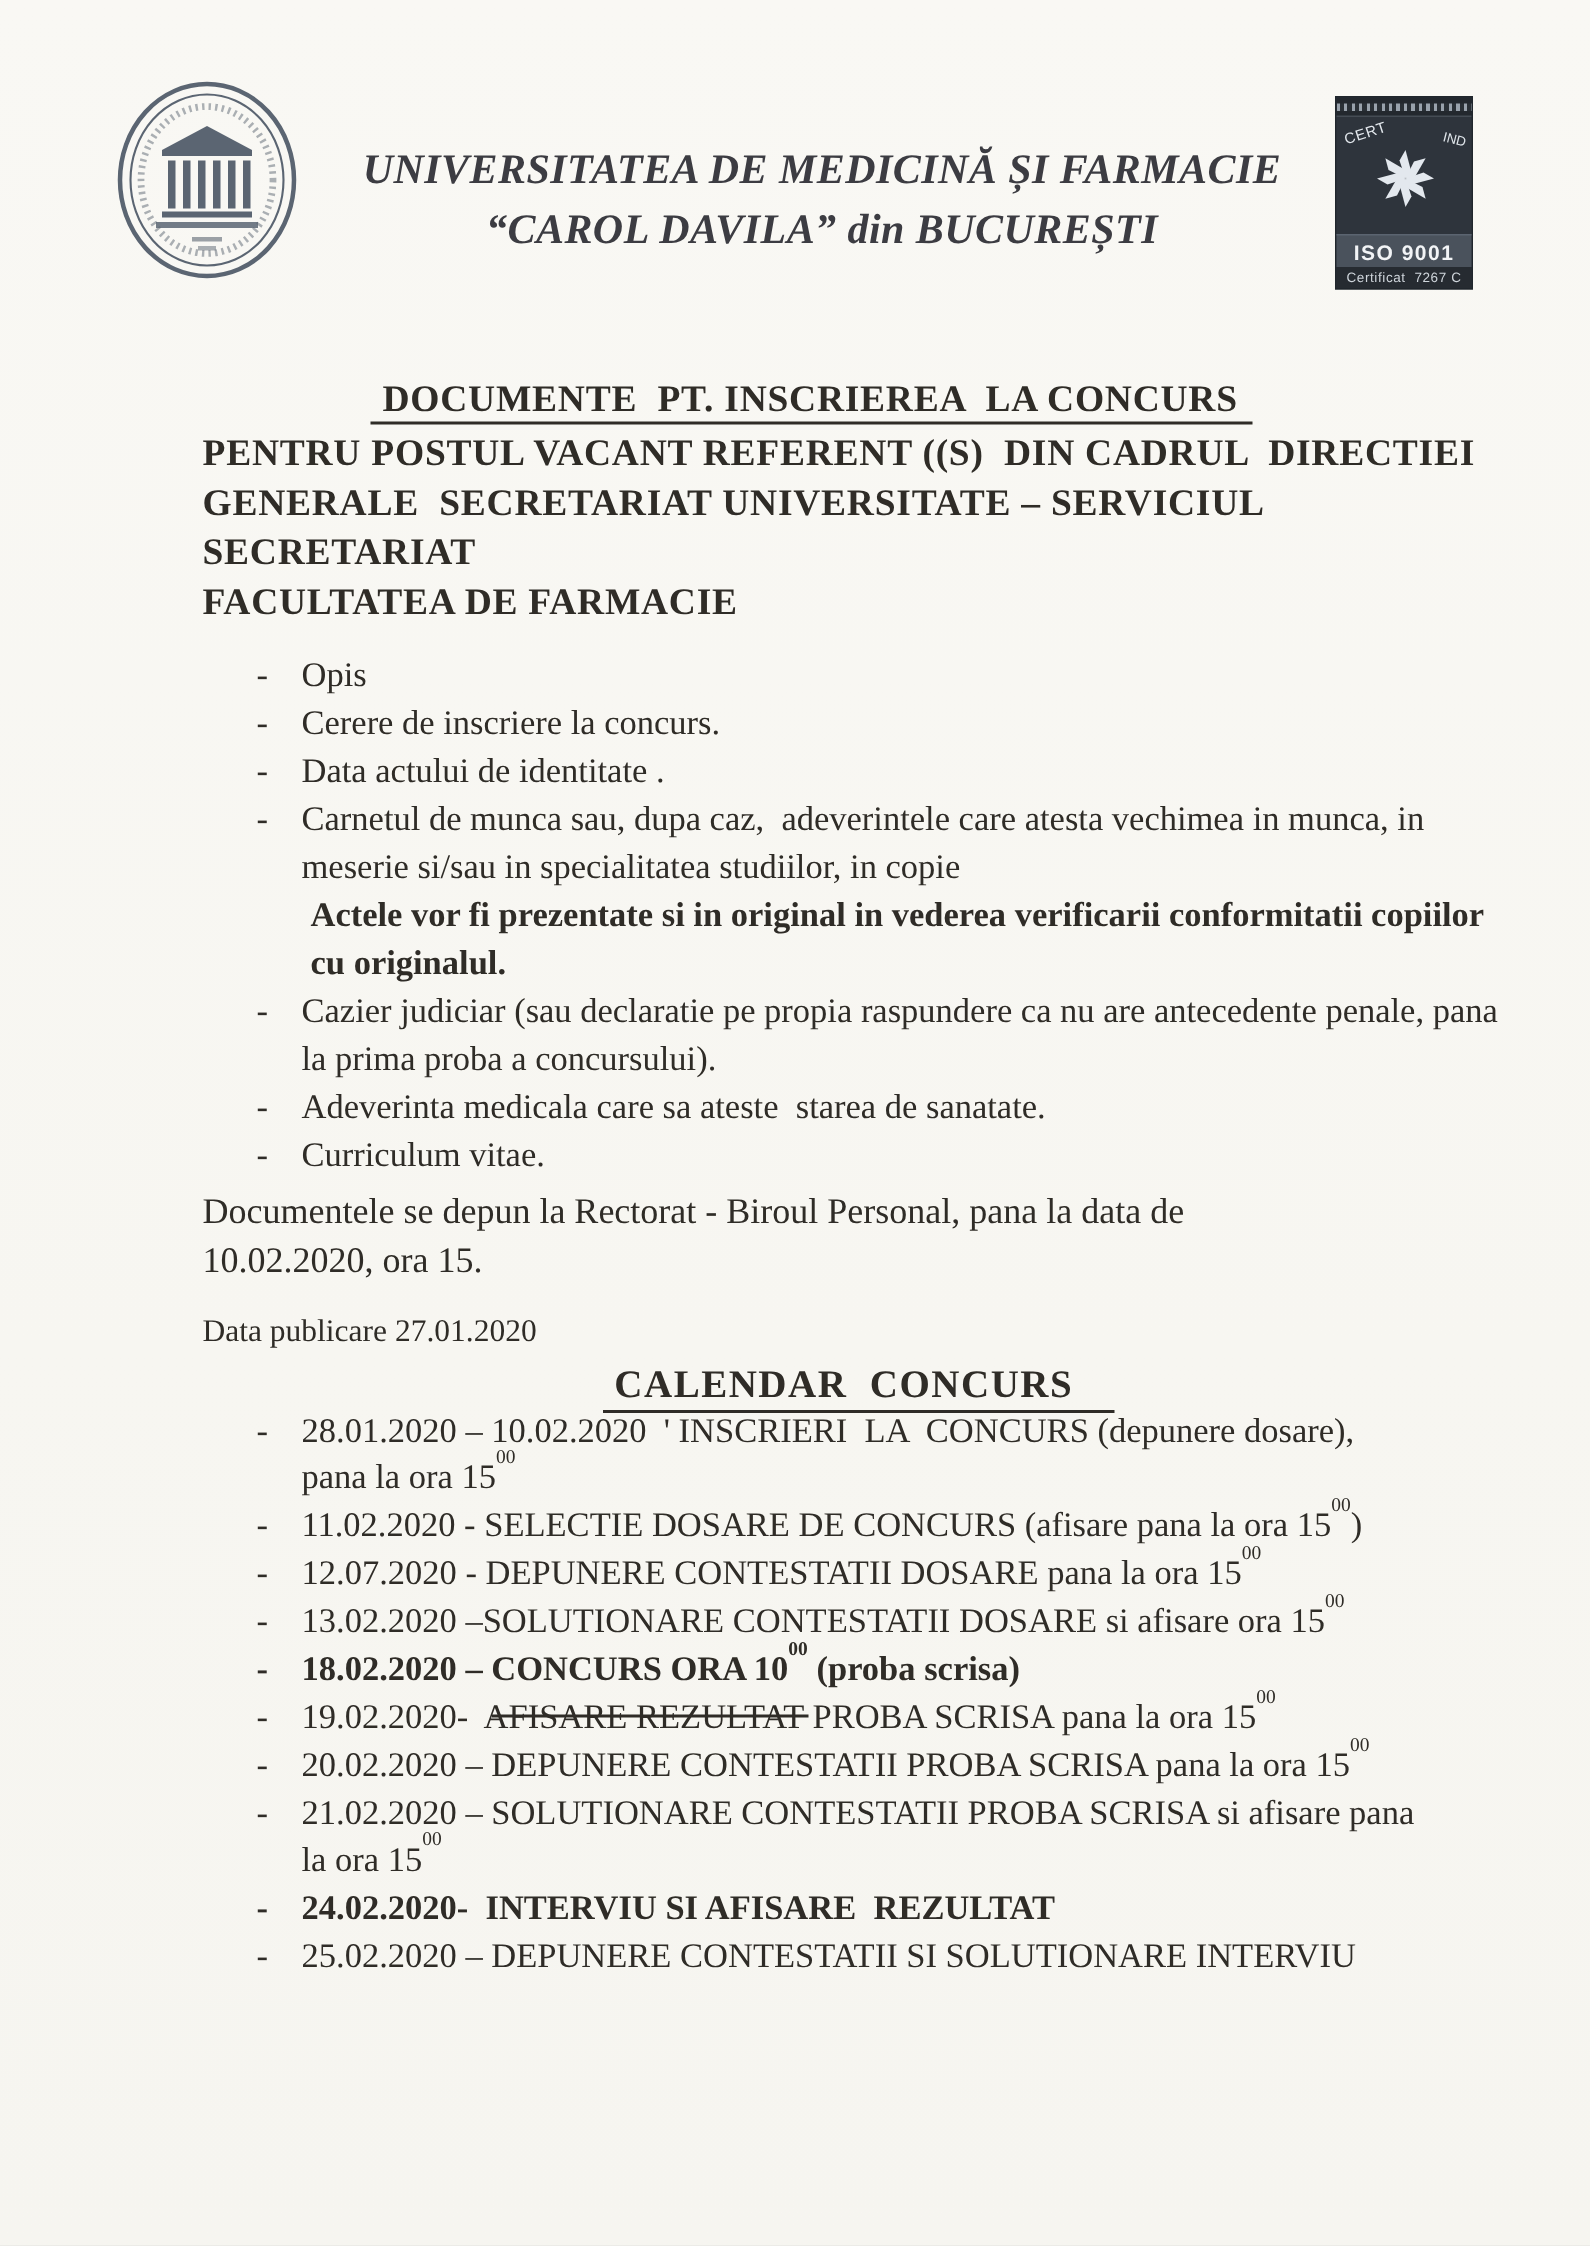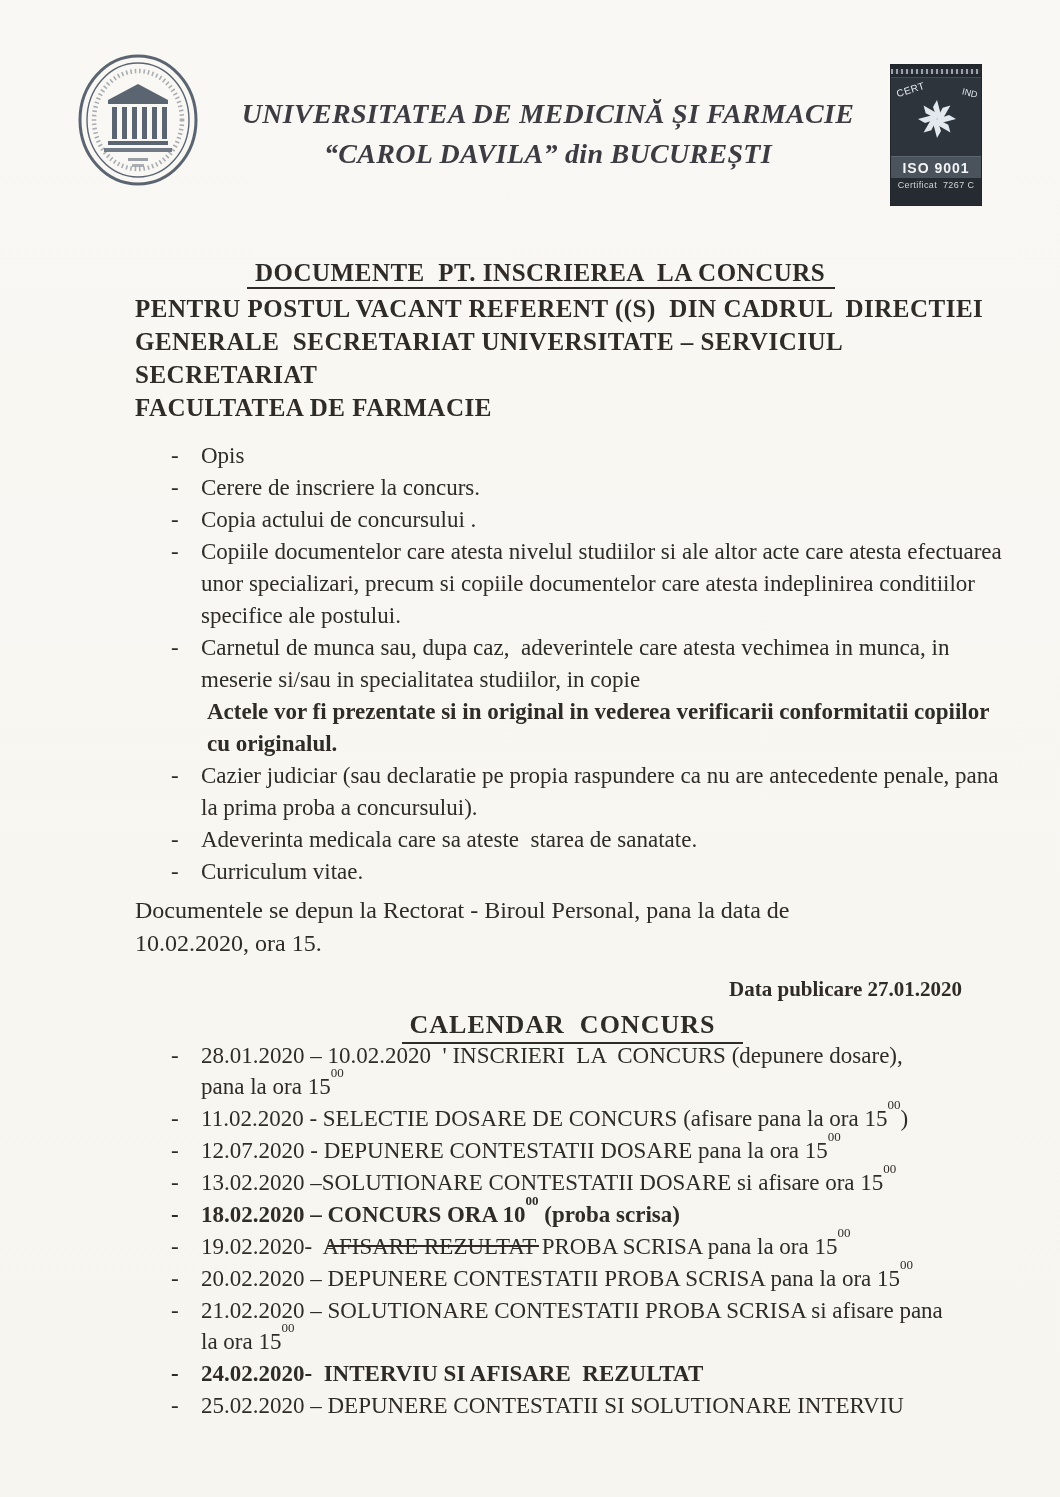--- a/index.html
+++ b/index.html
@@ -25,39 +25,39 @@
            background-color:#23282e; }
   .b-square { height:78px; position:relative; background:#2e343c; }
   .b-cert { position:absolute; top:6px; left:5px; font-size:10px; color:#e4e9ee;
             font-family:"Liberation Sans",sans-serif; transform:rotate(-18deg); letter-spacing:0.5px; }
   .b-ind  { position:absolute; top:10px; right:4px; font-size:9px; color:#dfe5ea;
             font-family:"Liberation Sans",sans-serif; transform:rotate(14deg); }
   .pin { position:absolute; left:23px; top:18px; }
   .b-iso { height:22px; background:#4a525c; color:#f2f4f6; font-family:"Liberation Sans",sans-serif;
            font-weight:bold; font-size:14px; line-height:22px; text-align:center; letter-spacing:1px;
            border-top:1px solid #5b6470; }
-  .b-cnum { height:27px; background:#262b31; color:#cfd5db; font-family:"Liberation Sans",sans-serif;
+  .b-cnum { height:14px; background:#262b31; color:#cfd5db; font-family:"Liberation Sans",sans-serif;
             font-size:9px; line-height:15px; text-align:center; letter-spacing:0.4px; }
 
   
   .content { padding:0 50px 0 135px; }
   .doc-title { margin-top:50px; font-weight:bold; font-size:25px; line-height:33px; letter-spacing:0.5px;font-family:Liberation Serif, serif; }
   .doc-title .t1 { padding-left:112px; margin-bottom:3px; }
   .doc-title .t1 .u { border-bottom:2.5px solid #2f2c27; padding:0 10px 1px 8px; }
 
   ul.dash { list-style:none; }
   ul.dash li { position:relative; padding-left:66px; }
   ul.dash li::before { content:"-"; position:absolute; left:36px; top:0; }
 
   ul.docs { margin-top:16px; font-size:23px; line-height:32px; }
   .bold-note { font-weight:bold; margin-left:6px; }
 
   .depun { margin-top:6px; font-size:24px; line-height:33px; }
 
-  .pub { margin-top:16px; text-align:right; padding-right:48px; font-weight:bold; font-size:21px;
+  .pub { margin-top:16px; padding-right:48px; font-weight:normal; font-size:21px;
          line-height:26px; }
 
   .cal-title { margin-top:8px; text-align:center; font-weight:bold; font-size:26px; letter-spacing:1px; }
   .cal-title .u2 { border-bottom:2.5px solid #2f2c27; padding:0 28px 3px 8px; }
 
   ul.cal { font-size:23px; line-height:31px; }
   ul.cal li { margin-bottom:1px; }
   li.bold { font-weight:bold; }
   .ul-seg { border-bottom:2px solid #2f2c27; padding-bottom:18px; }
   .sup { font-size:13px; position:relative; top:-8px; line-height:0; }
@@ -124,22 +124,21 @@
     <div class="doc-title">
       <div class="t1"><span class="u" data-bind="title.line1">DOCUMENTE  PT. INSCRIEREA  LA CONCURS</span></div>
       <div data-bind="title.line2">PENTRU POSTUL VACANT REFERENT ((S)  DIN CADRUL  DIRECTIEI</div>
       <div data-bind="title.line3">GENERALE  SECRETARIAT UNIVERSITATE – SERVICIUL SECRETARIAT</div>
       <div data-bind="title.line4">FACULTATEA DE FARMACIE</div>
     </div>
 
     <ul class="dash docs">
       <li><span data-bind="documents.items.0.text">Opis</span></li>
       <li><span data-bind="documents.items.1.text">Cerere de inscriere la concurs.</span></li>
-      <li><span data-bind="documents.items.2.text">Copia actului de concursului .</span></li>
-      <li><span data-bind="documents.items.3.text">Copiile documentelor care atesta nivelul studiilor si ale altor acte care atesta efectuarea  unor specializari, precum si copiile documentelor care atesta indeplinirea conditiilor specifice ale postului.</span></li>
+      <li><span data-bind="documents.items.2.text">Data actului de identitate .</span></li>
       <li><span data-bind="documents.items.4.text">Carnetul de munca sau, dupa caz,  adeverintele care atesta vechimea in munca, in meserie si/sau in specialitatea studiilor, in copie</span><div class="bold-note" data-bind="documents.items.4.bold_note">Actele vor fi prezentate si in original in vederea verificarii conformitatii copiilor cu originalul.</div></li>
       <li><span data-bind="documents.items.5.text">Cazier judiciar (sau declaratie pe propia raspundere ca nu are antecedente penale, pana la prima proba a concursului).</span></li>
       <li><span data-bind="documents.items.6.text">Adeverinta medicala care sa ateste  starea de sanatate.</span></li>
       <li><span data-bind="documents.items.7.text">Curriculum vitae.</span></li>
     </ul>
 
     <p class="depun"><span data-bind="documents.footer_line1">Documentele se depun la Rectorat - Biroul Personal, pana la data de</span><br><span data-bind="documents.footer_line2">10.02.2020, ora 15.</span></p>
 
     <div class="pub" data-bind="publication.label">Data publicare 27.01.2020</div>
 

